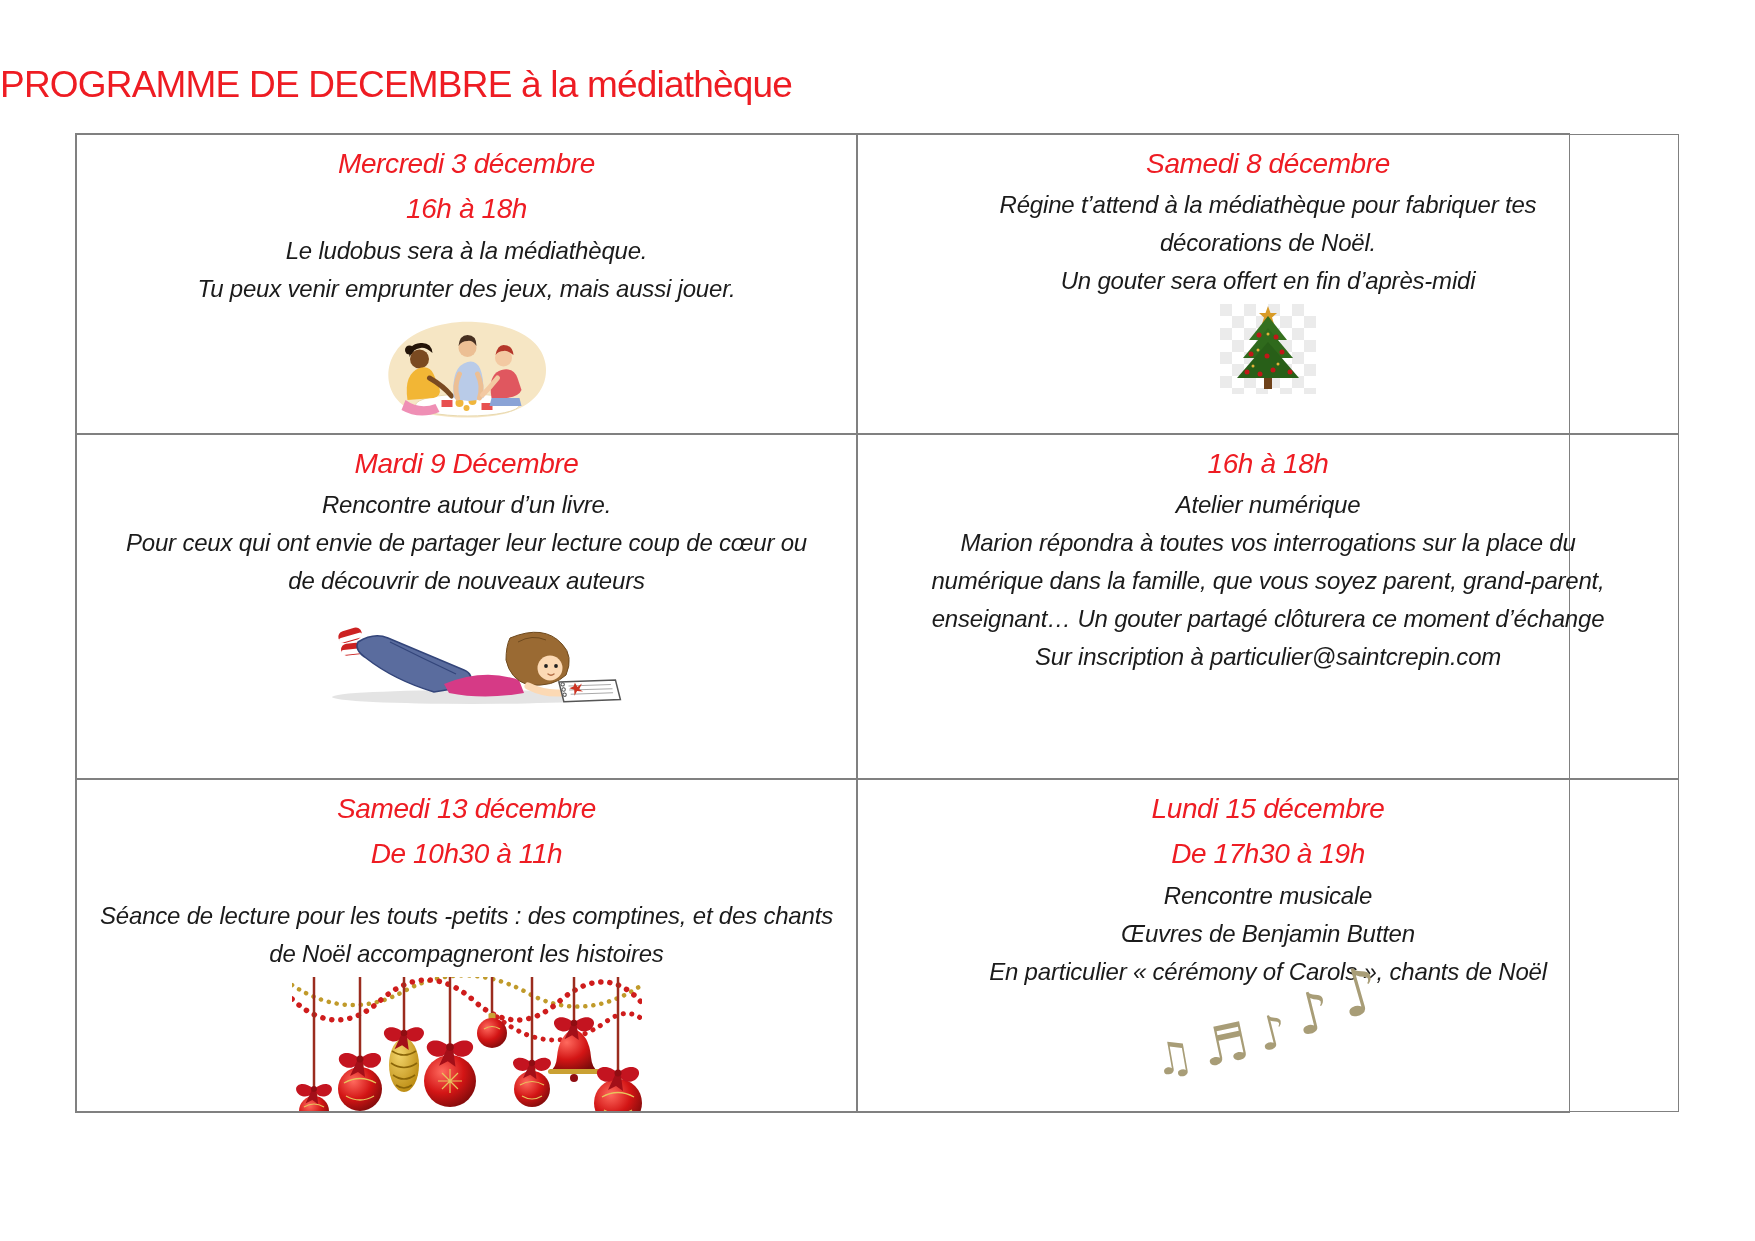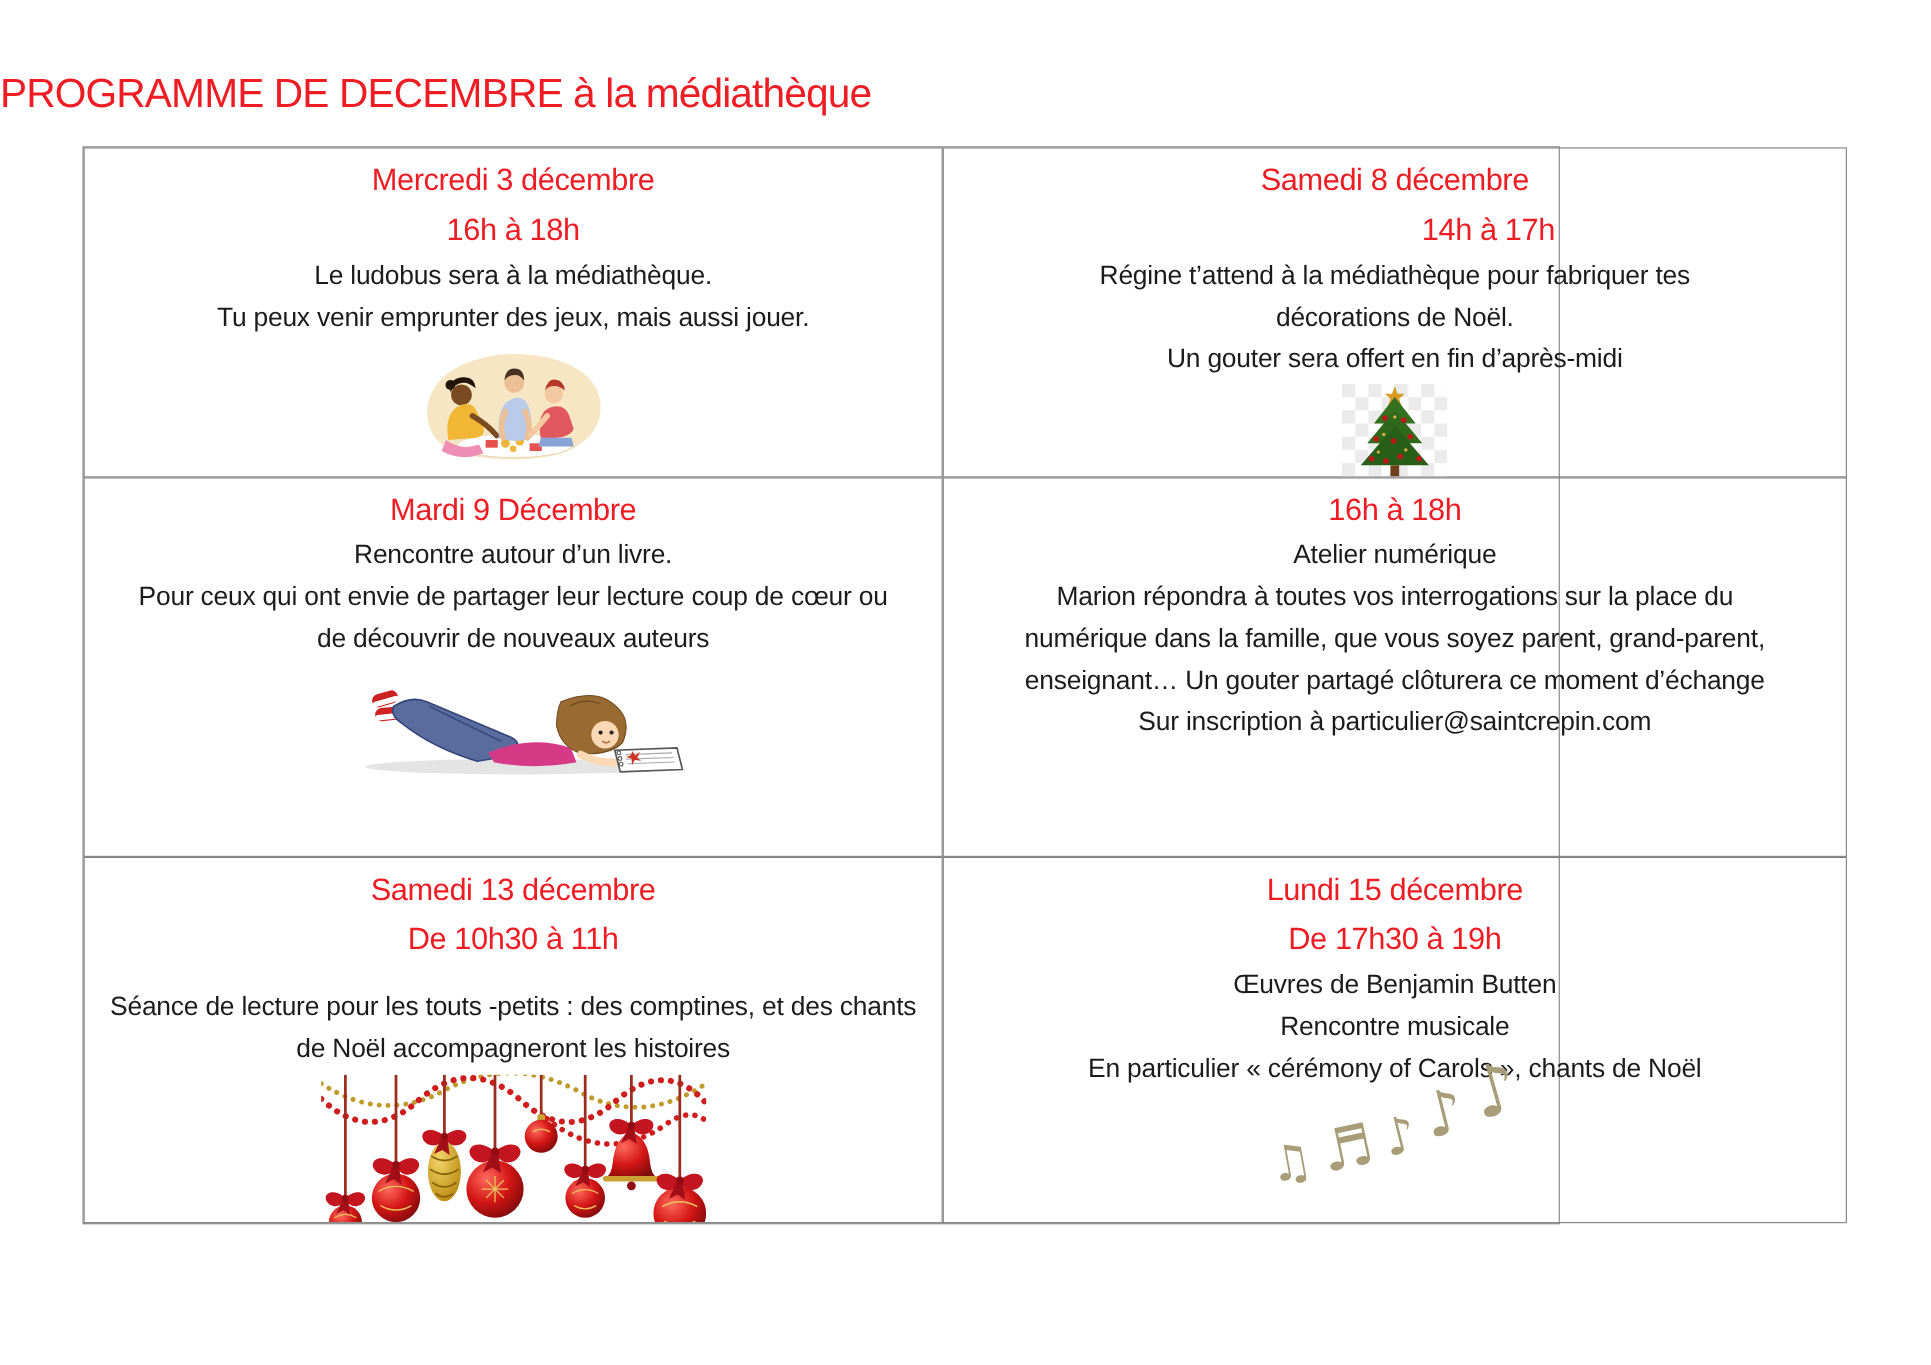--- a/index.html
+++ b/index.html
@@ -14,25 +14,26 @@
   }
   .page-title {
     position:absolute; top:64px; left:0; width:100%;
     text-align:left;
     font-size:37px; font-weight:400; letter-spacing:-0.8px;
     color:#ee1c23;
     margin:0;
   }
   .events-grid {
     position:absolute; left:75px; top:133px;
-    width:1343px;
+    width:1495px;
     display:grid;
     grid-template-columns:781px 822px;
     grid-template-rows:300px 345px 333px;
     border:1px solid #808080;
+    font-style:italic;
   }
   .cell {
     border:1px solid #808080;
     padding:6px 18px 0 18px;
     text-align:center;
     overflow:hidden;
   }
   .cell p { margin:0 auto; }
   .date-line, .time-line {
     color:#ee1c23;
@@ -103,21 +104,20 @@
         <path d="M116,43 q2,-10 8,-10 q9,0 10,10 q-6,-5 -10,-4 q-5,0 -8,4 z" fill="#b5372a"></path>
         <path d="M112,86 q-4,-24 10,-28 q12,-3 16,8 l4,12 q-4,10 -30,8 z" fill="#e0575f"></path>
         <path d="M112,86 l28,0 l2,8 l-32,0 z" fill="#8aa3d6"></path>
         <path d="M118,66 q-8,10 -15,17" stroke="#f3c9a2" stroke-width="5" stroke-linecap="round" fill="none"></path>
       </svg>
     </div>
   </article>
 
   <article class="cell c2">
     <p class="date-line">Samedi 8 décembre</p>
-    <p class="time-line">14h à 17h</p>
     <p class="body-line p0">Régine t’attend à la médiathèque pour fabriquer tes décorations de Noël.</p>
     <p class="body-line p1">Un gouter sera offert en fin d’après-midi</p>
     <div class="art">
       <svg width="96" height="90" viewBox="0 0 96 90" xmlns="http://www.w3.org/2000/svg">
         <defs>
           <pattern id="checker" width="24" height="24" patternUnits="userSpaceOnUse">
             <rect width="24" height="24" fill="#ffffff"></rect>
             <rect width="12" height="12" fill="#ebebeb"></rect>
             <rect x="12" y="12" width="12" height="12" fill="#ebebeb"></rect>
           </pattern>
@@ -258,22 +258,22 @@
         <use href="#bow" transform="translate(240,86) scale(0.9)"></use>
         <use href="#bow" transform="translate(282,46) scale(0.95)"></use>
         <use href="#bow" transform="translate(326,96)"></use>
       </svg>
     </div>
   </article>
 
   <article class="cell c6">
     <p class="date-line">Lundi 15 décembre</p>
     <p class="time-line">De 17h30 à 19h</p>
+    <p class="body-line p0">Rencontre musicale</p>
     <p class="body-line p1">Œuvres de Benjamin Butten</p>
-    <p class="body-line p0">Rencontre musicale</p>
     <p class="body-line p2">En particulier « cérémony of Carols », chants de Noël</p>
     <div class="notes">
       <span class="note-0">♫</span>
       <span class="note-1">♬</span>
       <span class="note-2">♪</span>
       <span class="note-3">♪</span>
       <span class="note-4">♪</span>
     </div>
   </article>
 

